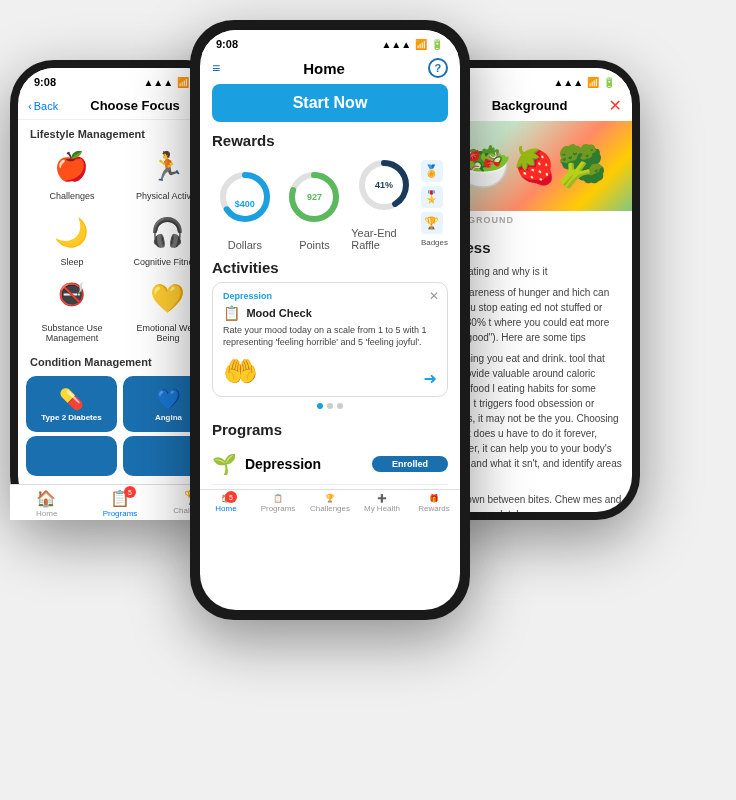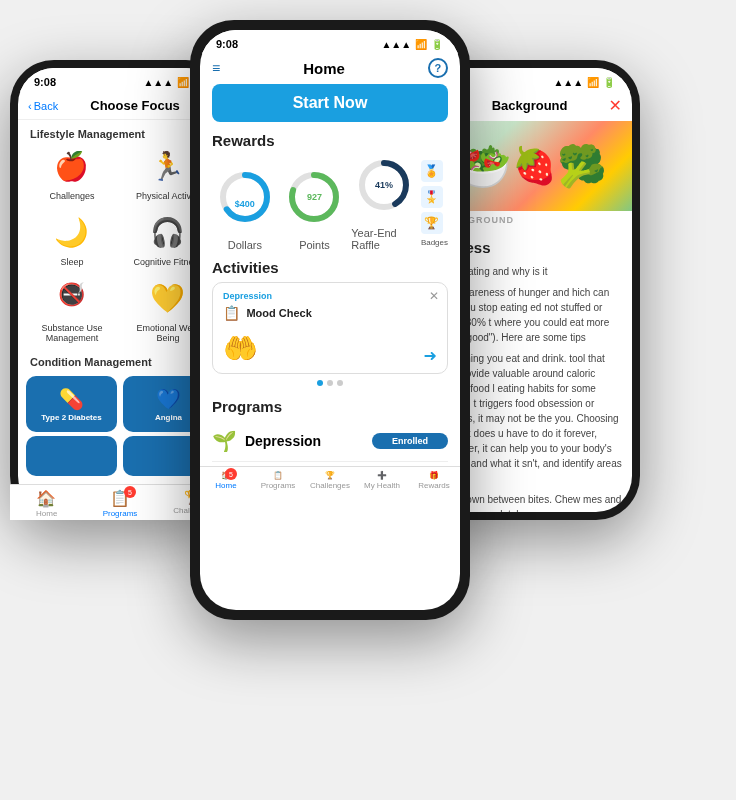--- a/index.html
+++ b/index.html
@@ -578,20 +578,21 @@
     </div>
 
     <div class="activities-section">
       <div class="activities-title">Activities</div>
       <div class="activity-card">
         <div class="activity-tag">Depression</div>
         <div class="activity-header">
           <div class="mood-icon">📋</div>
           <div class="activity-title">Mood Check</div>
         </div>
+        <div class="activity-desc">Rate your mood today on a scale from 1 to 5 with 1 representing 'feeling horrible' and 5 'feeling joyful'.</div>
         <div style="height:40px;"></div>
         <div class="activity-illustration">🤲</div>
         <div class="activity-close">✕</div>
         <div class="activity-nav">➜</div>
       </div>
       <div class="dots-row">
         <div class="dot active"></div>
         <div class="dot"></div>
         <div class="dot"></div>
       </div>

